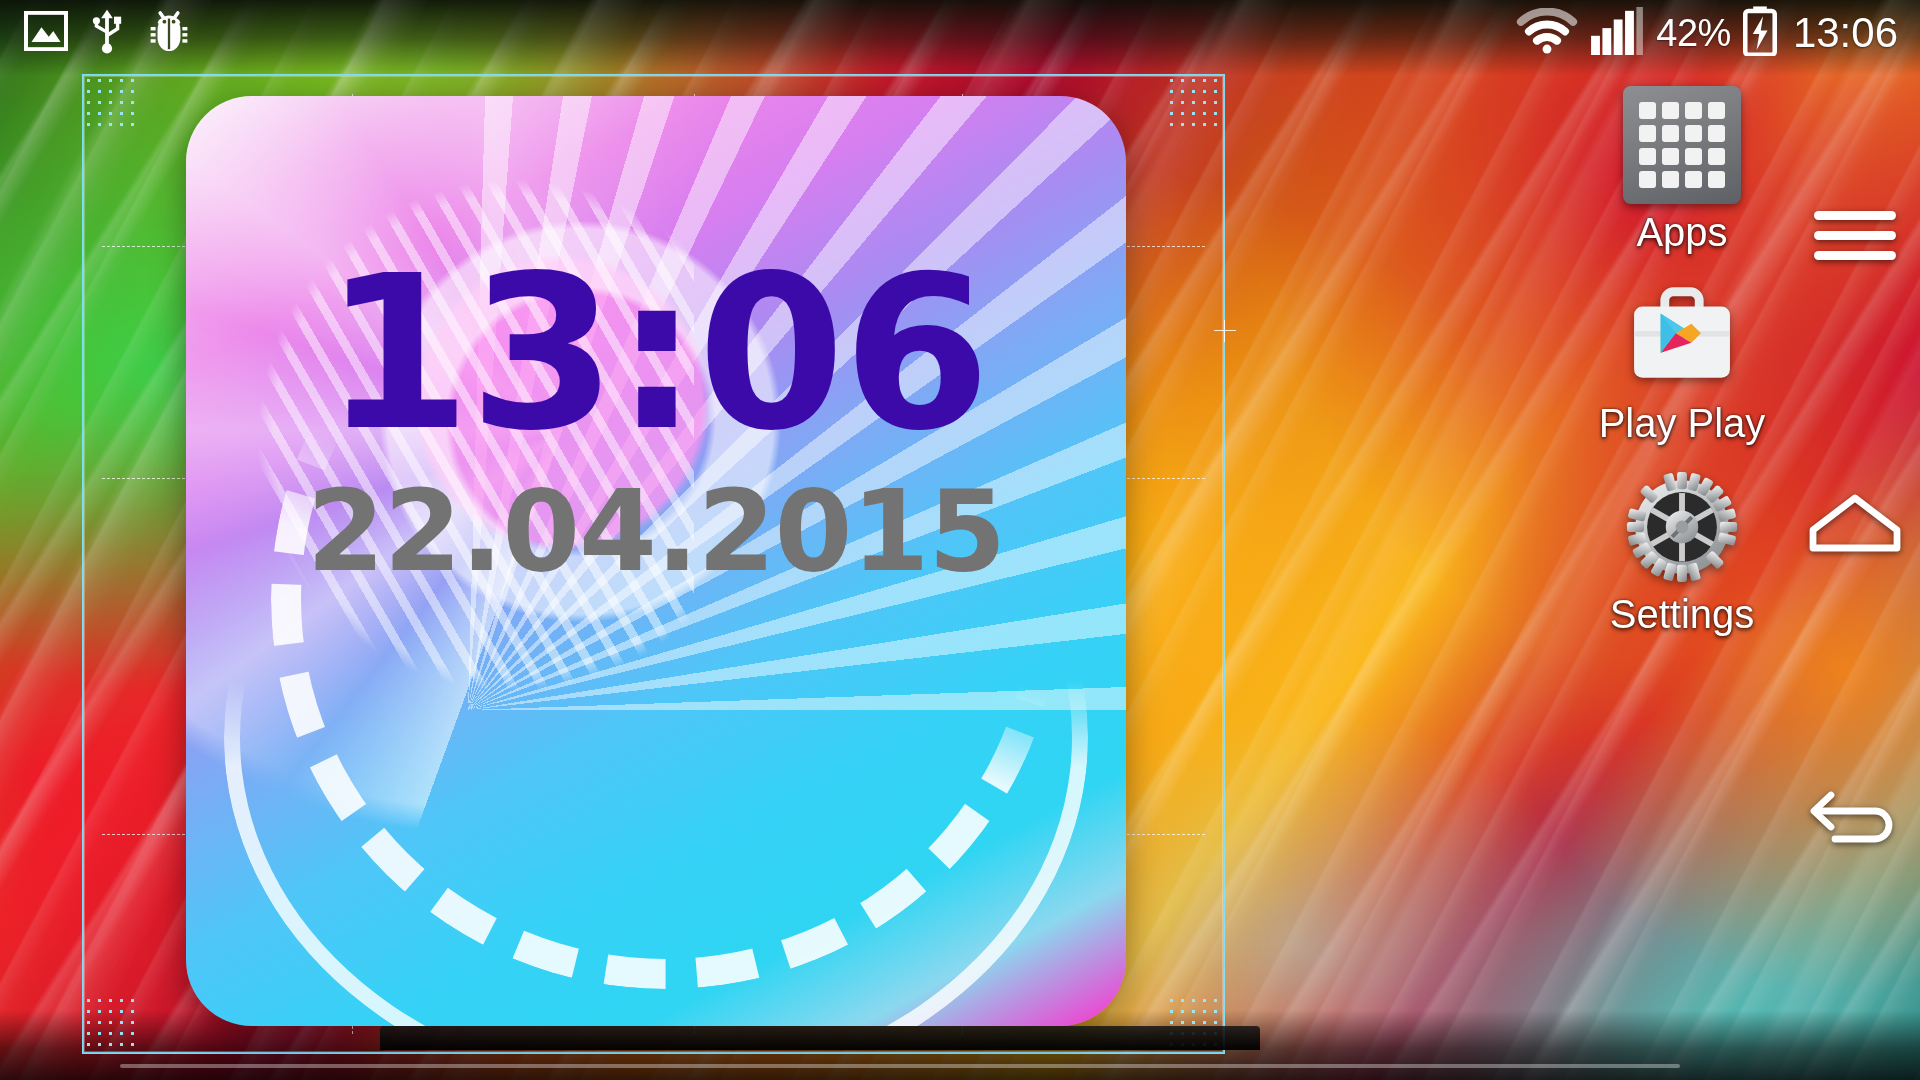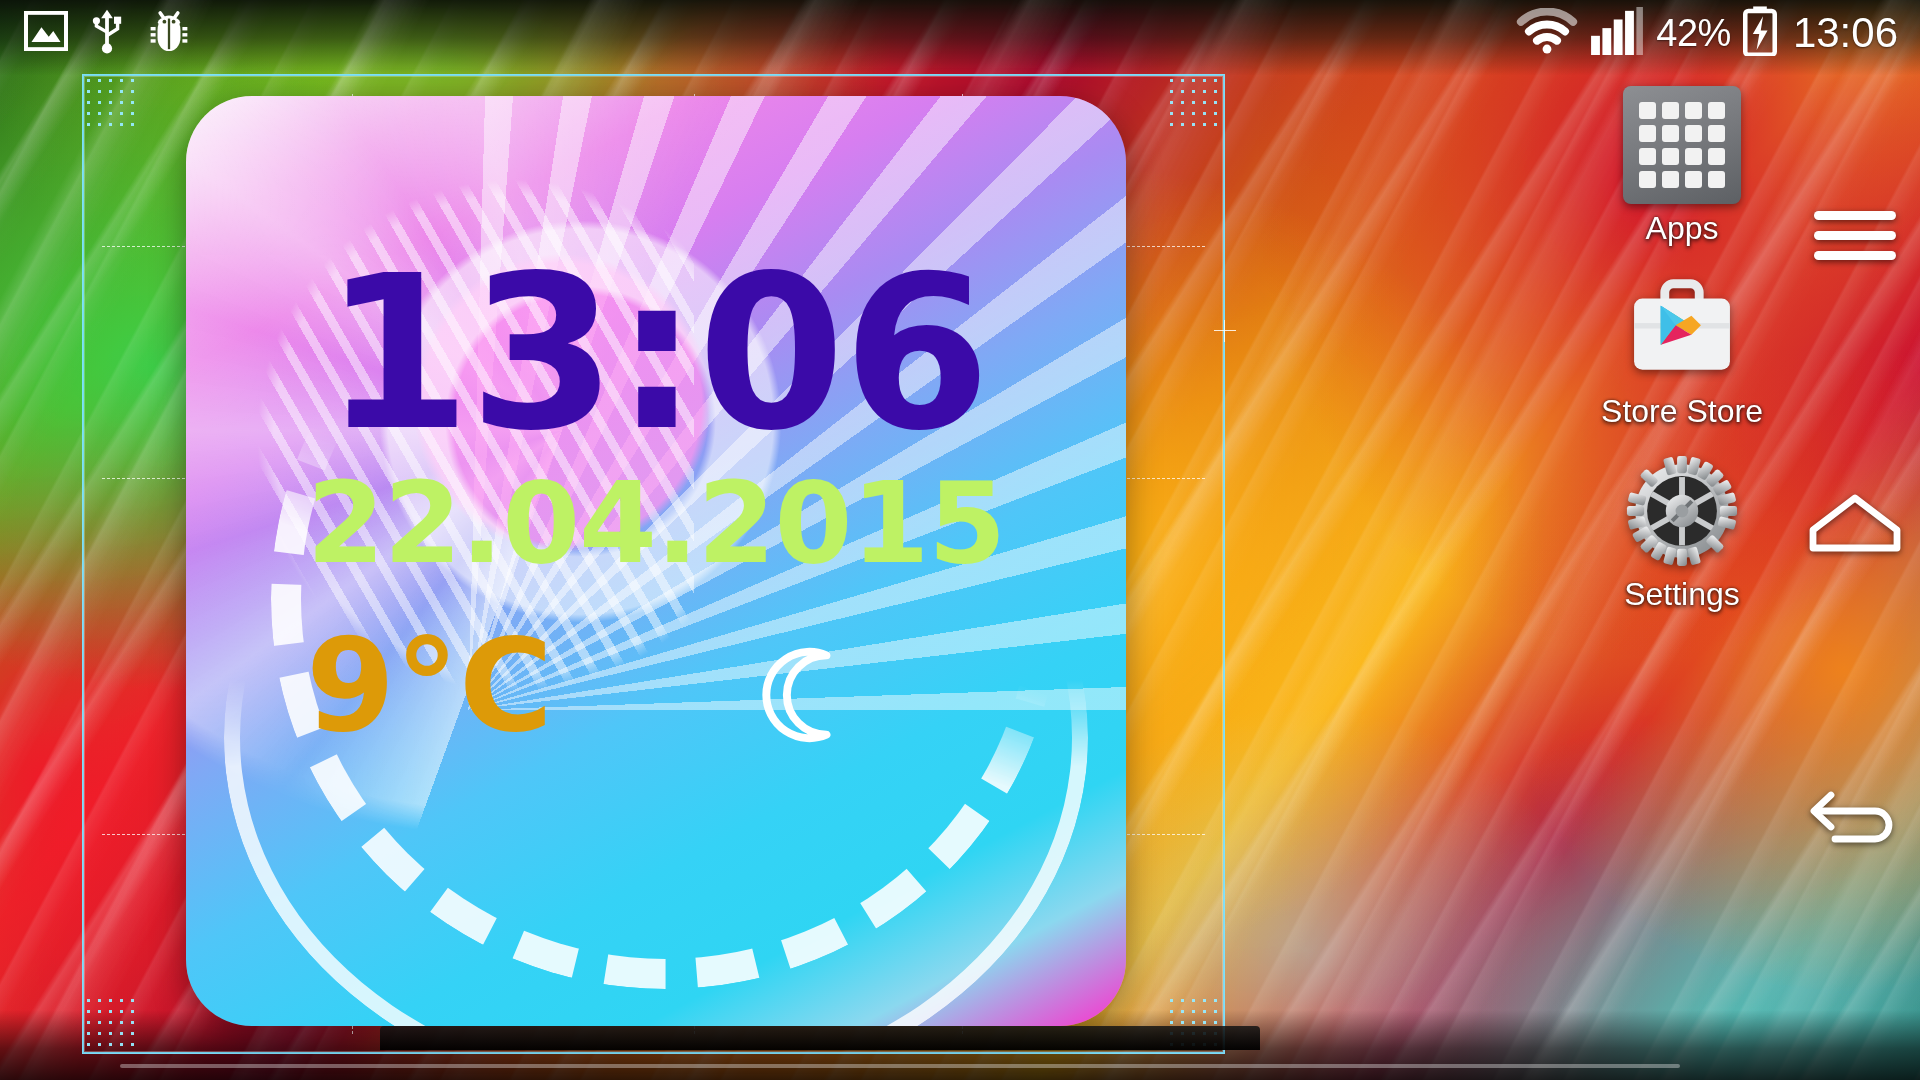--- a/index.html
+++ b/index.html
@@ -262,22 +262,22 @@
     color: #3b0aa8;
     letter-spacing: -2px;
     font-family: "DejaVu Sans", sans-serif;
   }
   .cw-date {
     width: 100%;
     text-align: center;
     font-size: 112px;
     line-height: 1.05;
     font-weight: 700;
-    color: #bef264;
-    margin-top: 14px;
+    color: #737373;
+    margin-top: 22px;
     letter-spacing: -1px;
     font-family: "DejaVu Sans", sans-serif;
   }
   .cw-weather-row {
     display:flex; align-items:center;
     margin-top: 34px;
     padding-left: 120px;
     width: 100%;
   }
   .cw-temp {
@@ -307,21 +307,21 @@
     width: 200px;
   }
   .dock-icon {
     width: 118px; height: 118px;
     position: relative;
     filter: drop-shadow(0 3px 4px rgba(0,0,0,.45));
   }
   .dock-label {
     margin-top: 6px;
     color: #ffffff;
-    font-size: 32px;
+    font-size: 40px;
     font-weight: 400;
     text-shadow: 0 2px 4px rgba(0,0,0,.75), 0 0 3px rgba(0,0,0,.6);
     white-space: nowrap;
     font-family: "Liberation Sans", sans-serif;
   }
 
   
   .ic-apps {
     width:100%; height:100%; border-radius: 8px;
     background: linear-gradient(160deg,#8d8f93 0%, #77797d 48%, #5d6064 100%);
@@ -484,28 +484,20 @@
     <div class="cw-rays"></div>
     <div class="cw-ring2"></div>
     <div class="cw-ring"></div>
     <div class="cw-stripes"></div>
     <div class="cw-dashes"></div>
     <div class="cw-arc"></div>
 
     <div class="cw-content">
       <div class="cw-time">13:06</div>
       <div class="cw-date">22.04.2015</div>
-      <div class="cw-weather-row">
-        <span class="cw-temp">9°C</span>
-        <span class="cw-moon">
-          <svg width="112" height="112" viewBox="0 0 48 48">
-            <path d="M31.5 7 A18.5 18.5 0 1 0 31.5 41 A15 15 0 0 1 31.5 7 Z" fill="none" stroke="#ffffff" stroke-width="3.4" stroke-linejoin="round"></path>
-          </svg>
-        </span>
-      </div>
     </div>
   </div>
 
   <div class="drawer-bar"></div>
   <div class="bottom-shade"></div>
   <div class="page-line"></div>
 
   <div class="dock">
 
     <div class="dock-item">
@@ -548,21 +540,21 @@
                 <stop offset="100%" stop-color="#2f9fe0"></stop>
               </linearGradient>
             </defs>
             <path d="M2 1 L31 19.5 L16 28 Z" fill="#49c7ef" opacity="0.95"></path>
             <path d="M16 19.5 L31 10.6 L40 19.5 L31 28.4 Z" fill="#f6a623"></path>
             <path d="M2 38 L16 19.5 L31 28.4 Z" fill="#e5245e"></path>
             <path d="M2 1 L16 19.5 L2 38 Z" fill="#3fbfe8"></path>
           </g>
         </svg>
       </div>
-      <div class="dock-label">Store Store</div>
+      <div class="dock-label">Play Play</div>
     </div>
 
 
     <div class="dock-item">
       <div class="dock-icon">
         <svg class="ic-gear" viewBox="0 0 48 48">
           <defs>
             <linearGradient id="gg" x1="0" y1="0" x2="0.7" y2="1">
               <stop offset="0%" stop-color="#f4f5f6"></stop>
               <stop offset="45%" stop-color="#c5c7c9"></stop>

